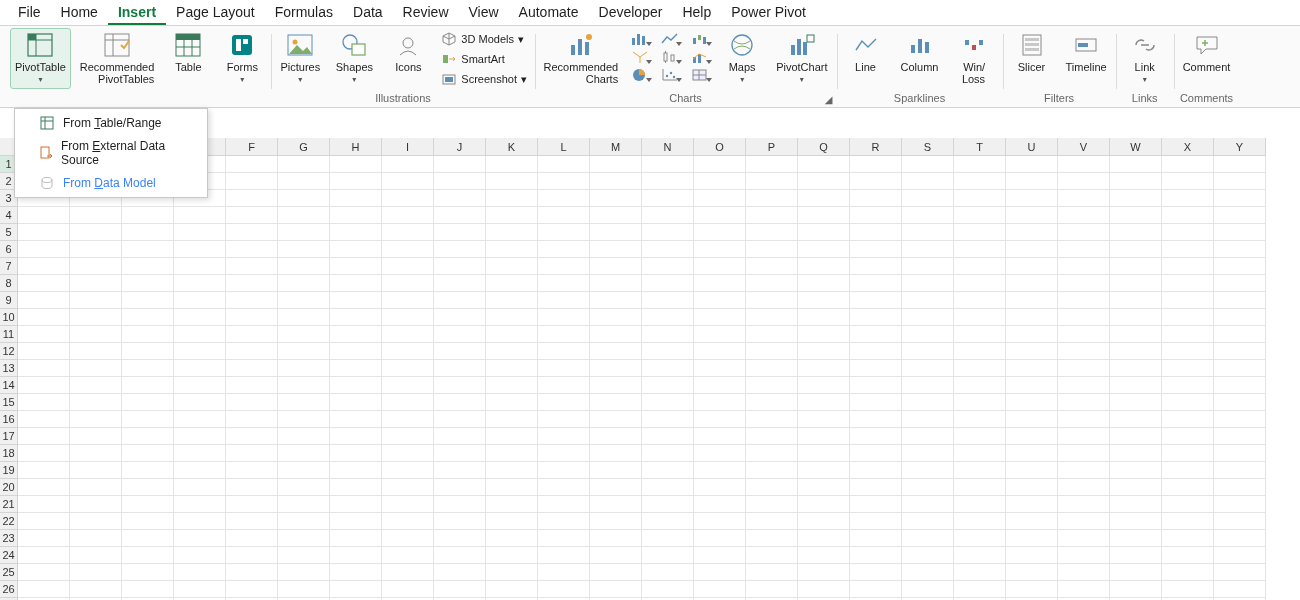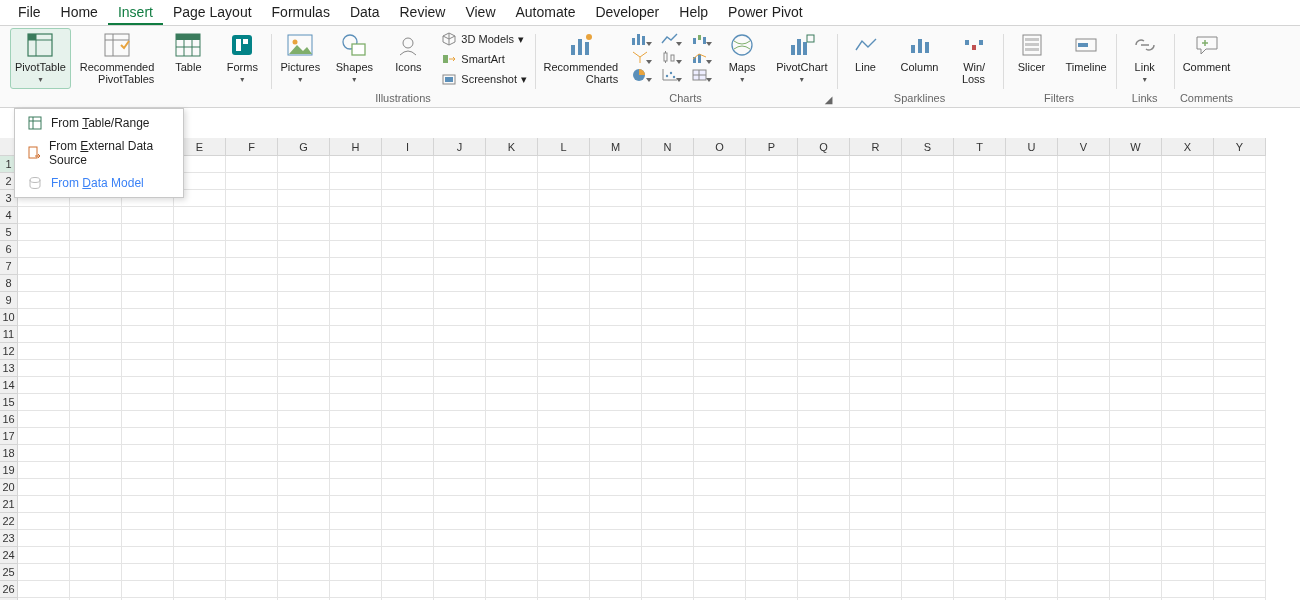--- a/index.html
+++ b/index.html
@@ -1,39 +1,39 @@
 <!DOCTYPE html>
 <html><head>
 <meta charset="utf-8">
 <style>
   html,body{margin:0;padding:0;font-family:"Segoe UI",Arial,sans-serif;font-size:12px;color:#1f1f1f;background:#fff;overflow:hidden}
   
   .tabstrip{height:26px;display:flex;align-items:flex-end;padding:0 8px;background:#fff;border-bottom:1px solid #d4d4d4;box-sizing:border-box}
   .tab{padding:4px 10px 5px 10px;cursor:pointer;font-size:14px}
-  .tab.active{color:#107c41;border-bottom:2px solid #107c41;padding-bottom:3px;font-weight:400}
+  .tab.active{color:#107c41;border-bottom:2px solid #107c41;padding-bottom:3px;font-weight:700}
   
   .ribbon{height:82px;background:#fafafa;border-bottom:1px solid #d4d4d4;display:flex;align-items:stretch;padding:2px 6px 0 6px;box-sizing:border-box;position:relative}
   .group{display:flex;flex-direction:column;align-items:center;justify-content:space-between;padding:0 4px 2px 4px;position:relative}
   .group + .group::before{content:"";position:absolute;left:0;top:6px;bottom:18px;width:1px;background:#dcdcdc}
   .group-label{font-size:11px;color:#666;height:14px;line-height:14px;text-align:left;white-space:nowrap}
   .group-body{display:flex;align-items:flex-start;gap:4px;height:62px}
   .bigbtn{display:flex;flex-direction:column;align-items:center;justify-content:flex-start;width:auto;min-width:40px;padding:2px 4px;text-align:right;line-height:12px;font-size:11px;cursor:pointer;border:1px solid transparent;border-radius:3px}
   .bigbtn.active{background:#e6f2ec;border-color:#9fd1b8}
   .bigbtn .ico{width:28px;height:28px;display:flex;align-items:center;justify-content:center;margin-bottom:2px}
   .bigbtn .lbl{white-space:pre-line}
   .bigbtn .caret{font-size:8px;color:#555;margin-top:1px}
   .smallcol{display:flex;flex-direction:column;gap:2px;justify-content:flex-start;padding-top:2px}
   .smallbtn{display:flex;align-items:center;gap:4px;font-size:11px;padding:1px 4px;cursor:pointer;white-space:nowrap}
   .smallbtn .sico{width:16px;height:16px;display:flex;align-items:center;justify-content:center}
   .minichart-col{display:flex;flex-direction:column;gap:1px;justify-content:flex-start;padding-top:2px}
   .minichart{width:26px;height:17px;display:flex;align-items:center;justify-content:center;cursor:pointer;position:relative}
   .minichart::after{content:"";position:absolute;right:1px;bottom:1px;border-left:3px solid transparent;border-right:3px solid transparent;border-top:4px solid #666}
   .launcher{position:absolute;right:2px;bottom:2px;width:12px;height:12px;font-size:10px;color:#666;cursor:pointer;display:flex;align-items:center;justify-content:center}
   
-  .dropdown{position:absolute;top:108px;left:14px;width:160px;background:#fff;border:1px solid #c8c8c8;box-shadow:2px 2px 6px rgba(0,0,0,.15);z-index:50;padding:2px 4px}
+  .dropdown{position:absolute;top:108px;left:14px;width:160px;background:#fff;border:1px solid #c8c8c8;box-shadow:2px 2px 6px rgba(0,0,0,.15);z-index:50;padding:2px 16px}
   .dd-item{display:flex;align-items:center;gap:8px;padding:4px 8px;font-size:12px;cursor:pointer}
   .dd-item.disabled{color:#3b82f6;cursor:default}
   .dd-ico{width:16px;height:16px;display:flex;align-items:center;justify-content:center}
   
   .grid-wrap{position:absolute;top:138px;left:0;right:0;bottom:0;overflow:hidden;font-size:11px}
   .colheads{display:flex;height:18px}
   .rowhead-spacer{width:18px;background:#f0f0f0;border-right:1px solid #d4d4d4;border-bottom:1px solid #d4d4d4;box-sizing:border-box}
   .colhead{width:52px;background:#f0f0f0;border-right:1px solid #d4d4d4;border-bottom:1px solid #d4d4d4;text-align:center;line-height:18px;box-sizing:border-box;color:#333}
   .gridbody{position:absolute;top:18px;left:0;right:0;bottom:0}
   .row{display:flex;height:17px}

